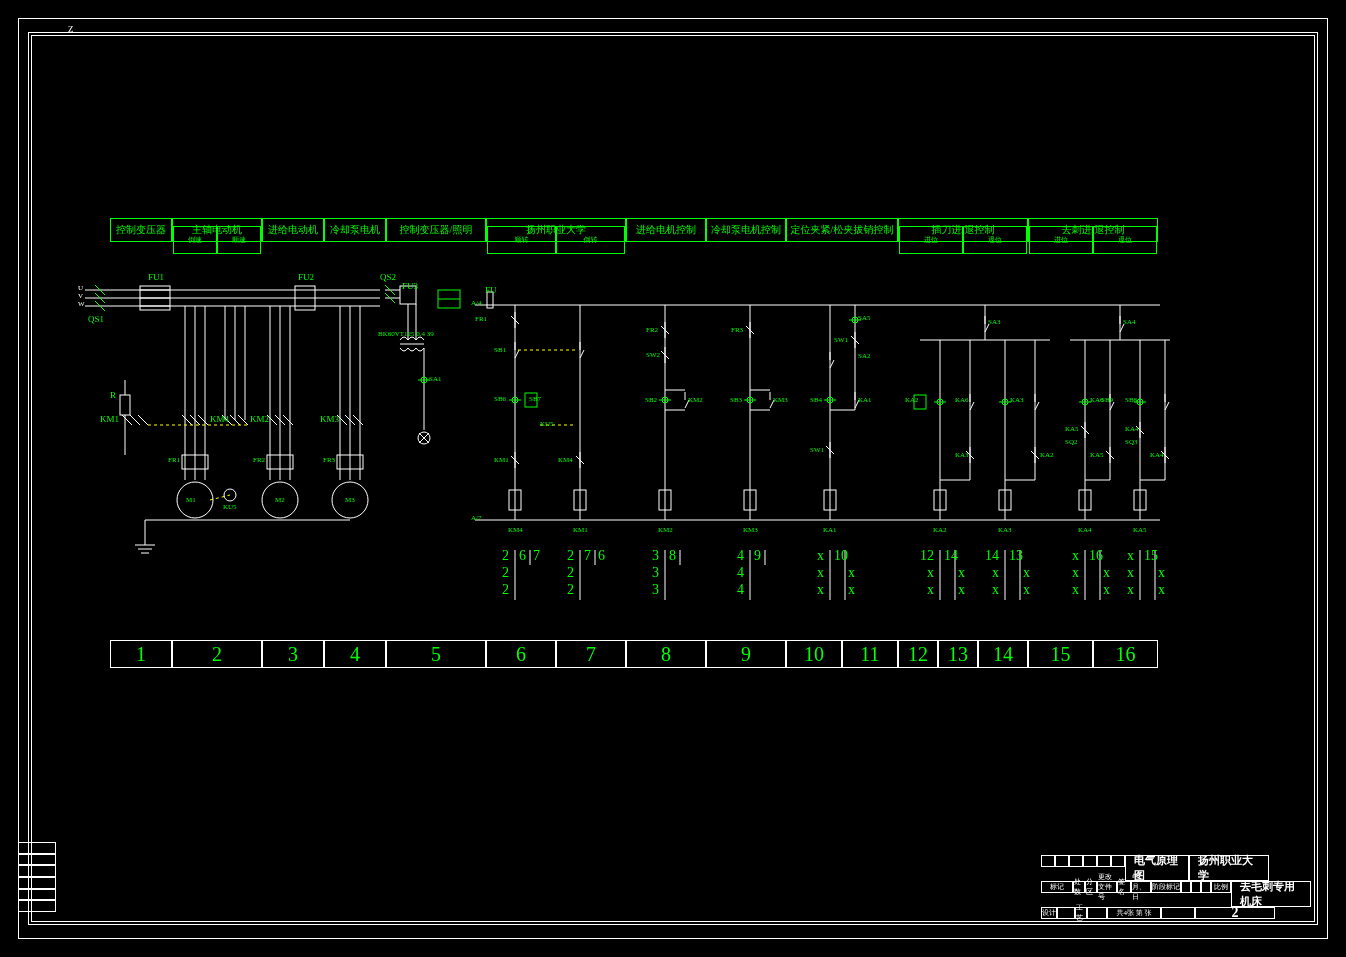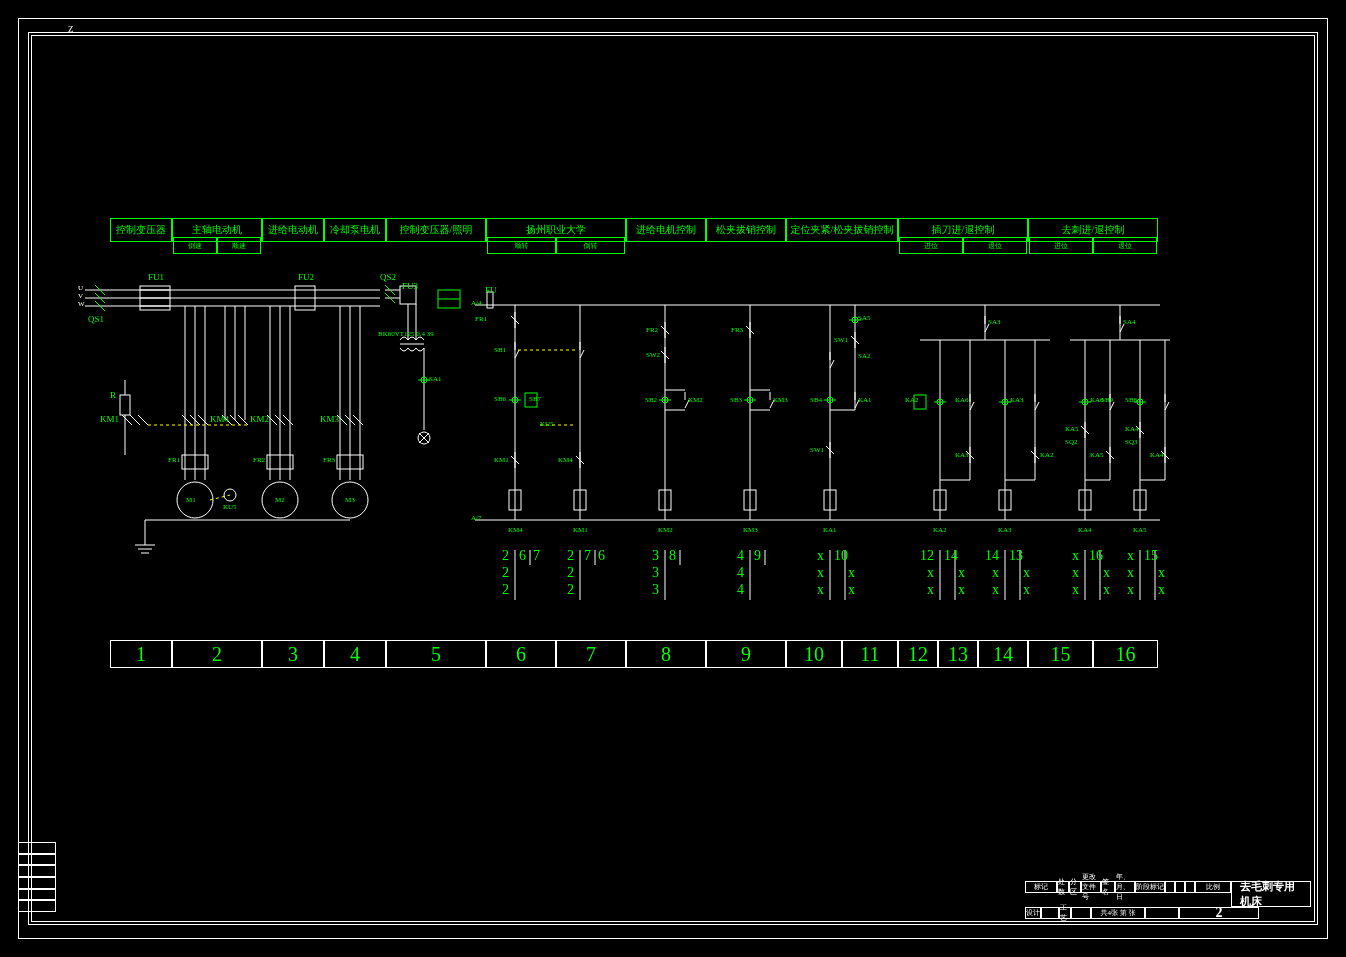--- a/index.html
+++ b/index.html
@@ -9,21 +9,21 @@
 .frame.inner{left:28px;top:32px;right:28px;bottom:32px}
 .frame.double{left:31px;top:35px;right:31px;bottom:35px}
 .rev{position:absolute;left:18px;bottom:45px;width:38px;height:70px;display:flex;flex-direction:column}
 .rev div{border:1px solid #fff;flex:1;font-size:6px;color:#fff;display:flex;align-items:center;justify-content:center}
 .tb{position:absolute;right:35px;bottom:38px;display:flex;flex-direction:column}
 .tb-row{display:flex}
 .tb-cell{border:1px solid #fff;font-size:7px;color:#fff;display:flex;align-items:center;justify-content:center;height:12px}
 .tb-big{font-size:11px;font-weight:bold;padding:2px 8px}
 .hdr{position:absolute;left:110px;top:218px;right:140px;height:24px;display:flex}
 .hdr-cell{border:1px solid #00ff00;color:#00ff00;font-size:10px;display:flex;align-items:center;justify-content:center;position:relative}
-.hdr-sub{position:absolute;bottom:-13px;left:0;right:0;height:17px;display:flex;font-size:7px}
+.hdr-sub{position:absolute;bottom:-13px;left:0;right:0;height:28px;display:flex;font-size:7px}
 .hdr-sub div{flex:1;border:1px solid #00ff00;display:flex;align-items:center;justify-content:center}
 .col-bar{position:absolute;left:110px;top:640px;right:140px;height:28px;display:flex}
 .col-cell{border:1px solid #fff;color:#00ff00;font-size:20px;display:flex;align-items:center;justify-content:center}
 .lbl{position:absolute;color:#00ff00;font-size:9px;white-space:nowrap}
 .lbl.w{color:#fff}
 .lbl.sm{font-size:7px}
 .lbl.num{font-size:14px}
 svg{position:absolute;left:0;top:0}
 svg .wire{stroke:#fff;stroke-width:1;fill:none}
 svg .comp{stroke:#00ff00;stroke-width:1;fill:none}
@@ -42,31 +42,41 @@
 <div></div>
     <div></div>
     <div></div>
     <div></div>
     <div></div>
     <div></div>
 </div>
 
 <div class="tb">
 <div class="tb-row">
+<div class="tb-cell" style="width:14px"></div>
+      <div class="tb-cell" style="width:14px"></div>
+<div class="tb-cell" style="width:14px"></div>
+      <div class="tb-cell" style="width:14px"></div>
+<div class="tb-cell" style="width:14px"></div>
+      <div class="tb-cell" style="width:14px"></div>
+<div class="tb-cell tb-big" style="width:64px;height:26px">电气原理图</div>
+<div class="tb-cell tb-big" style="width:80px;height:26px">扬州职业大学</div>
+</div>
+<div class="tb-row">
 <div class="tb-cell" style="width:32px">标记</div>
 <div class="tb-cell" style="width:12px">处数</div>
 <div class="tb-cell" style="width:12px">分 区</div>
 <div class="tb-cell" style="width:20px">更改文件号</div>
 <div class="tb-cell" style="width:14px">签 名</div>
 <div class="tb-cell" style="width:20px">年、月、日</div>
 <div class="tb-cell" style="width:30px">阶段标记</div>
 <div class="tb-cell" style="width:10px"></div>
       <div class="tb-cell" style="width:10px"></div>
       <div class="tb-cell" style="width:10px"></div>
-<div class="tb-cell" style="width:36px">比例</div>
+<div class="tb-cell" style="width:20px">比例</div>
 <div class="tb-cell tb-big" style="width:80px;height:26px" rowspan="2">去毛刺专用机床</div>
 </div>
 <div class="tb-row">
 <div class="tb-cell" style="width:16px">设计</div>
 <div class="tb-cell" style="width:18px"></div>
 <div class="tb-cell" style="width:12px">工艺</div>
 <div class="tb-cell" style="width:20px"></div>
 <div class="tb-cell" style="width:54px">共4张 第  张</div>
 <div class="tb-cell" style="width:34px"></div>
 <div class="tb-cell tb-big" style="width:80px;font-size:14px">2</div>
@@ -86,21 +96,21 @@
 <div class="hdr-cell" style="width:62px">冷却泵电机</div>
 <div class="hdr-cell" style="width:100px">控制变压器/照明</div>
 <div class="hdr-cell" style="width:140px">
       <span>扬州职业大学</span>
   <div class="hdr-sub">
         <div>顺转</div>
         <div>倒转</div>
       </div>
     </div>
 <div class="hdr-cell" style="width:80px">进给电机控制</div>
-<div class="hdr-cell" style="width:80px">松夹拔销控制</div>
+<div class="hdr-cell" style="width:80px">冷却泵电机控制</div>
 <div class="hdr-cell" style="width:112px">定位夹紧/松夹拔销控制</div>
 <div class="hdr-cell" style="width:130px">
       <span>插刀进/退控制</span>
   <div class="hdr-sub">
         <div>进位</div>
         <div>退位</div>
       </div>
     </div>
 <div class="hdr-cell" style="width:130px">
       <span>去刺进/退控制</span>

